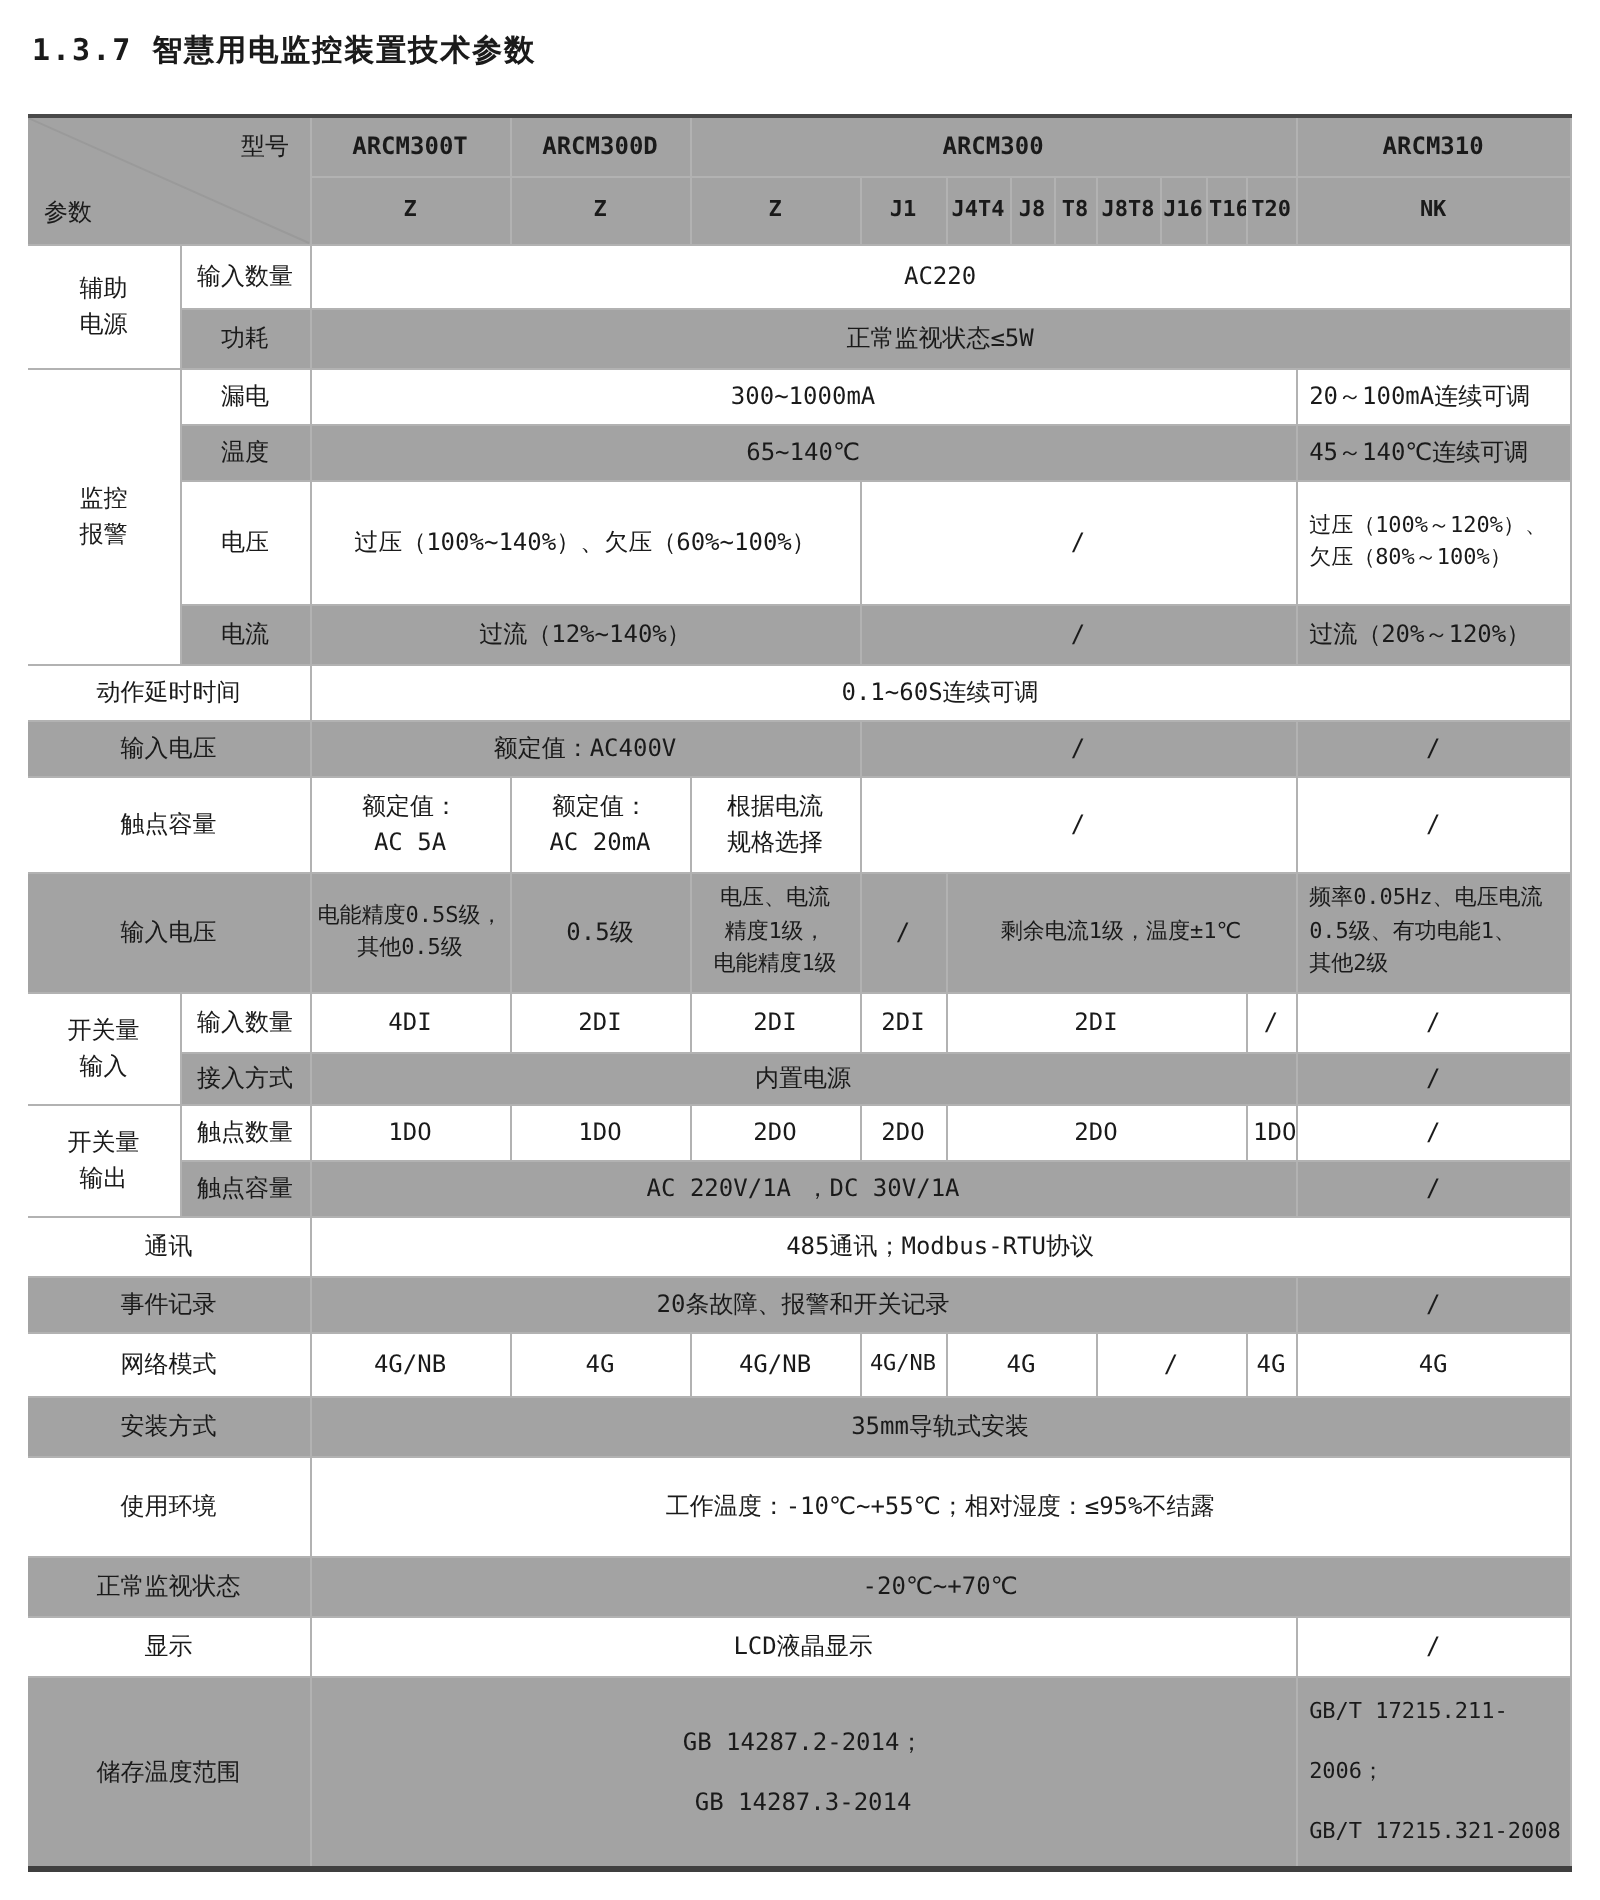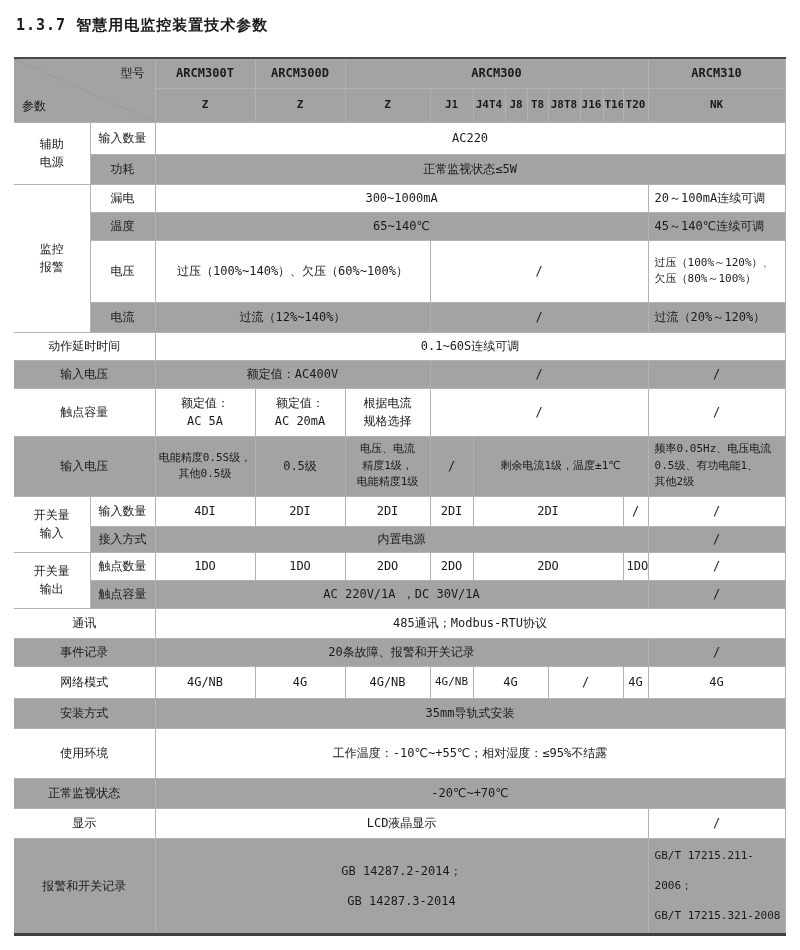--- a/index.html
+++ b/index.html
@@ -227,21 +227,21 @@
       <td colspan="12">-20℃~+70℃</td>
     </tr>
 
     <tr style="height:30px">
       <td colspan="2">显示</td>
       <td colspan="11">LCD液晶显示</td>
       <td>/</td>
     </tr>
 
     <tr class="shade std-row" style="height:72px">
-      <td colspan="2">报警和开关记录</td>
+      <td colspan="2">储存温度范围</td>
       <td colspan="11" class="pl">GB 14287.2-2014；
 GB 14287.3-2014</td>
       <td class="pl tl sm">GB/T 17215.211-2006；
 GB/T 17215.321-2008</td>
     </tr>
   </tbody>
     </table>
 </div>
 
 </body></html>

